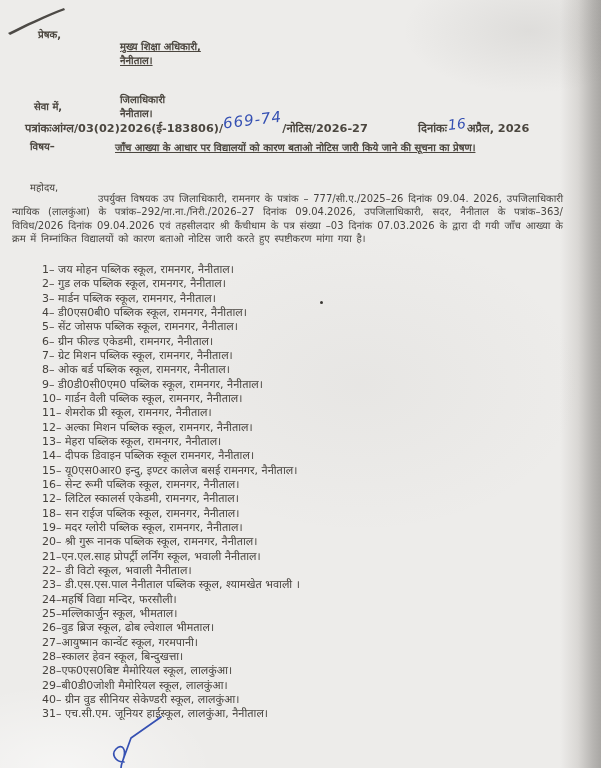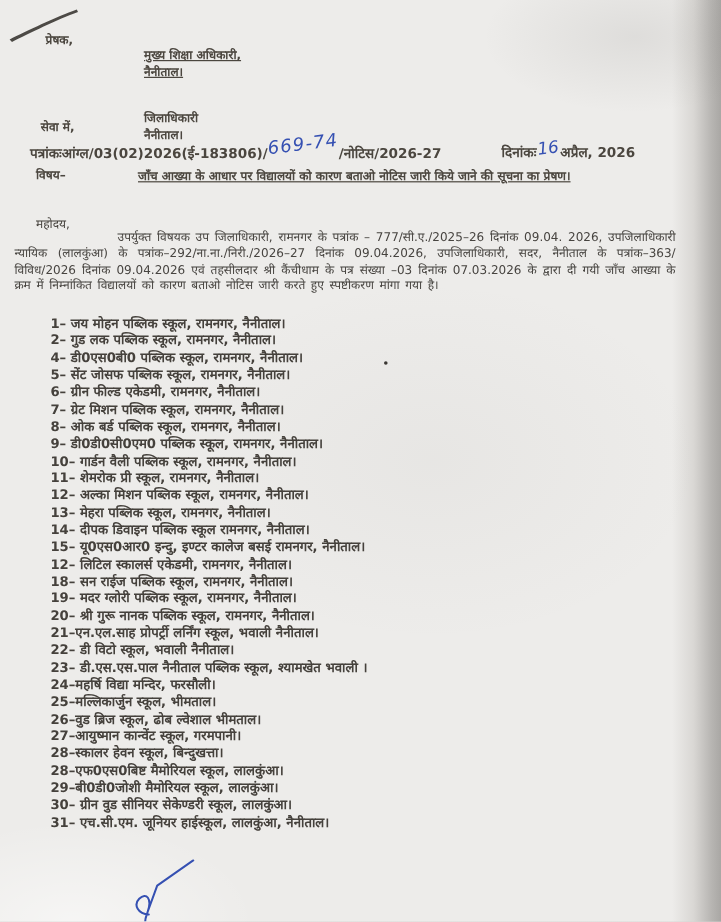--- a/index.html
+++ b/index.html
@@ -39,21 +39,21 @@
   .subject-label{left:30px;top:140px;}
   .subject-text{left:115px;top:140px;width:462px;line-height:15px;text-align:justify;text-decoration:underline;}
   
   .salutation{left:30px;top:181px;}
   .body-para{
     left:12px;top:192px;width:551px;
     text-align:justify;line-height:13.3px;font-size:10px;
     text-indent:86px;word-spacing:1.5px;
   }
   
-  .school-list{left:42px;top:263px;width:520px;font-weight:bold;}
+  .school-list{left:42px;top:263px;width:520px;}
   .li{font-size:11px;line-height:14.33px;white-space:nowrap;color:#45413c;}
   
   .ink-dot{left:320px;top:301px;width:3px;height:3px;border-radius:50%;background:#3a3733;}
   .pen-top{left:2px;top:2px;}
   .sign{left:103px;top:716px;}
 </style>
 </head>
 <body>
 
 <div class="page">
@@ -83,47 +83,49 @@
 
   <div class="abs doc-text semibold subject-label">विषय–</div>
   <div class="abs doc-text semibold subject-text">जाँच आख्या के आधार पर विद्यालयों को कारण बताओ नोटिस जारी किये जाने की सूचना का प्रेषण।</div>
 
   <div class="abs doc-text salutation">महोदय,</div>
   <div class="abs body-para">उपर्युक्त विषयक उप जिलाधिकारी, रामनगर के पत्रांक – 777/सी.ए./2025–26 दिनांक 09.04. 2026, उपजिलाधिकारी न्यायिक (लालकुंआ) के पत्रांक–292/ना.ना./निरी./2026–27 दिनांक 09.04.2026, उपजिलाधिकारी, सदर, नैनीताल के पत्रांक–363/विविध/2026 दिनांक 09.04.2026 एवं तहसीलदार श्री कैंचीधाम के पत्र संख्या –03 दिनांक 07.03.2026 के द्वारा दी गयी जाँच आख्या के क्रम में निम्नांकित विद्यालयों को कारण बताओ नोटिस जारी करते हुए स्पष्टीकरण मांगा गया है।</div>
 
   <div class="abs school-list">
     <div class="li">1– जय मोहन पब्लिक स्कूल, रामनगर, नैनीताल।</div>
     <div class="li">2– गुड लक पब्लिक स्कूल, रामनगर, नैनीताल।</div>
+    <div class="li">3– मार्डन पब्लिक स्कूल, रामनगर, नैनीताल।</div>
     <div class="li">4– डी0एस0बी0 पब्लिक स्कूल, रामनगर, नैनीताल।</div>
     <div class="li">5– सेंट जोसफ पब्लिक स्कूल, रामनगर, नैनीताल।</div>
     <div class="li">6– ग्रीन फील्ड एकेडमी, रामनगर, नैनीताल।</div>
     <div class="li">7– ग्रेट मिशन पब्लिक स्कूल, रामनगर, नैनीताल।</div>
     <div class="li">8– ओक बर्ड पब्लिक स्कूल, रामनगर, नैनीताल।</div>
     <div class="li">9– डी0डी0सी0एम0 पब्लिक स्कूल, रामनगर, नैनीताल।</div>
     <div class="li">10– गार्डन वैली पब्लिक स्कूल, रामनगर, नैनीताल।</div>
     <div class="li">11– शेमरोक प्री स्कूल, रामनगर, नैनीताल।</div>
     <div class="li">12– अल्का मिशन पब्लिक स्कूल, रामनगर, नैनीताल।</div>
     <div class="li">13– मेहरा पब्लिक स्कूल, रामनगर, नैनीताल।</div>
     <div class="li">14– दीपक डिवाइन पब्लिक स्कूल रामनगर, नैनीताल।</div>
     <div class="li">15– यू0एस0आर0 इन्दु, इण्टर कालेज बसई रामनगर, नैनीताल।</div>
+    <div class="li">16– सेन्ट रूमी पब्लिक स्कूल, रामनगर, नैनीताल।</div>
     <div class="li">12– लिटिल स्कालर्स एकेडमी, रामनगर, नैनीताल।</div>
     <div class="li">18– सन राईज पब्लिक स्कूल, रामनगर, नैनीताल।</div>
     <div class="li">19– मदर ग्लोरी पब्लिक स्कूल, रामनगर, नैनीताल।</div>
     <div class="li">20– श्री गुरू नानक पब्लिक स्कूल, रामनगर, नैनीताल।</div>
     <div class="li">21–एन.एल.साह प्रोपर्ट्री लर्निंग स्कूल, भवाली नैनीताल।</div>
     <div class="li">22– डी विटो स्कूल, भवाली नैनीताल।</div>
     <div class="li">23– डी.एस.एस.पाल नैनीताल पब्लिक स्कूल, श्यामखेत भवाली ।</div>
     <div class="li">24–महर्षि विद्या मन्दिर, फरसौली।</div>
     <div class="li">25–मल्लिकार्जुन स्कूल, भीमताल।</div>
     <div class="li">26–वुड ब्रिज स्कूल, ढोब ल्वेशाल भीमताल।</div>
     <div class="li">27–आयुष्मान कान्वेंट स्कूल, गरमपानी।</div>
     <div class="li">28–स्कालर हेवन स्कूल, बिन्दुखत्ता।</div>
     <div class="li">28–एफ0एस0बिष्ट मैमोरियल स्कूल, लालकुंआ।</div>
     <div class="li">29–बी0डी0जोशी मैमोरियल स्कूल, लालकुंआ।</div>
-    <div class="li">30– ग्रीन वुड सीनियर सेकेण्डरी स्कूल, लालकुंआ।</div>
+    <div class="li">40– ग्रीन वुड सीनियर सेकेण्डरी स्कूल, लालकुंआ।</div>
     <div class="li">31– एच.सी.एम. जूनियर हाईस्कूल, लालकुंआ, नैनीताल।</div>
   </div>
 
   <div class="abs ink-dot"></div>
 
   <svg class="abs sign" width="72" height="52" viewBox="0 0 72 52">
     <path d="M21 46 C12 46 8 38 13 33 C19 27 24 33 20 44 C19 47 18 49 18 52
              M20 44 L28 22 L58 1" fill="none" stroke="#3550b2" stroke-width="1.7" stroke-linecap="round" stroke-linejoin="round"></path>
   </svg>
 

